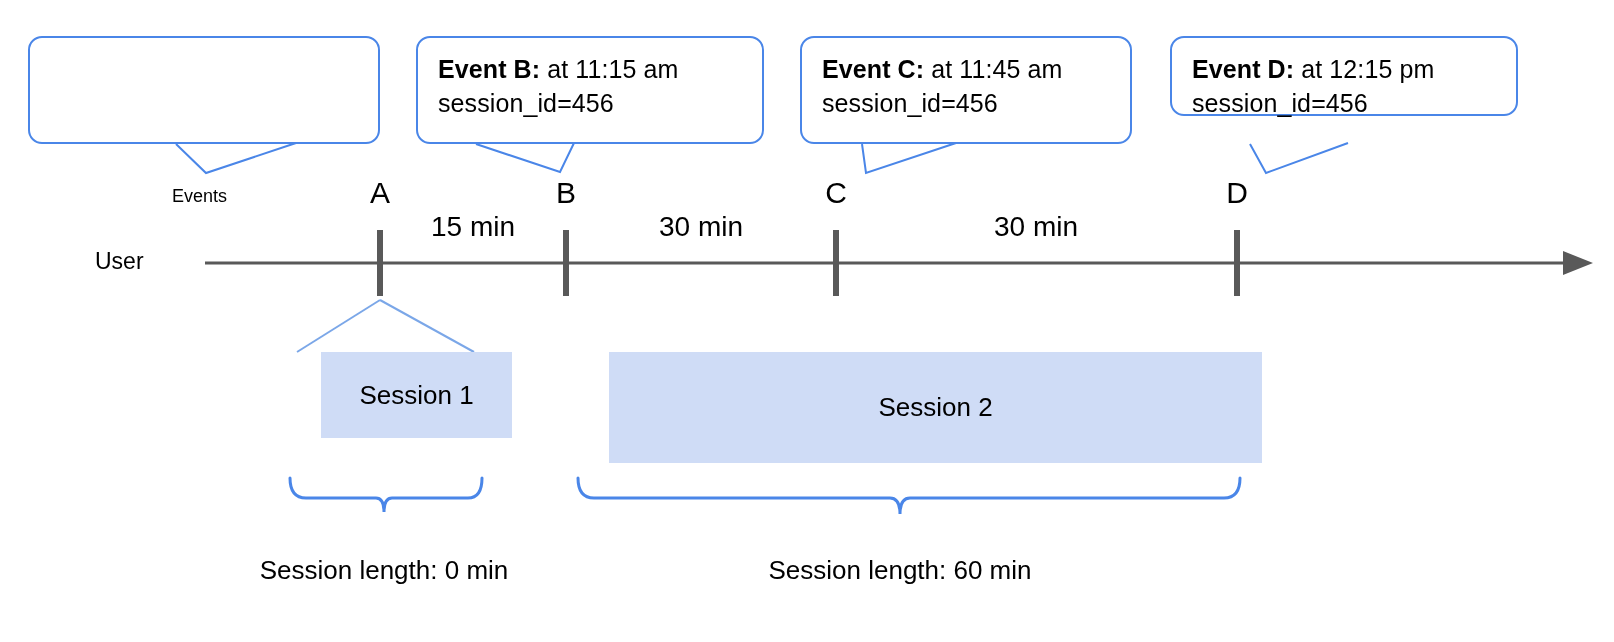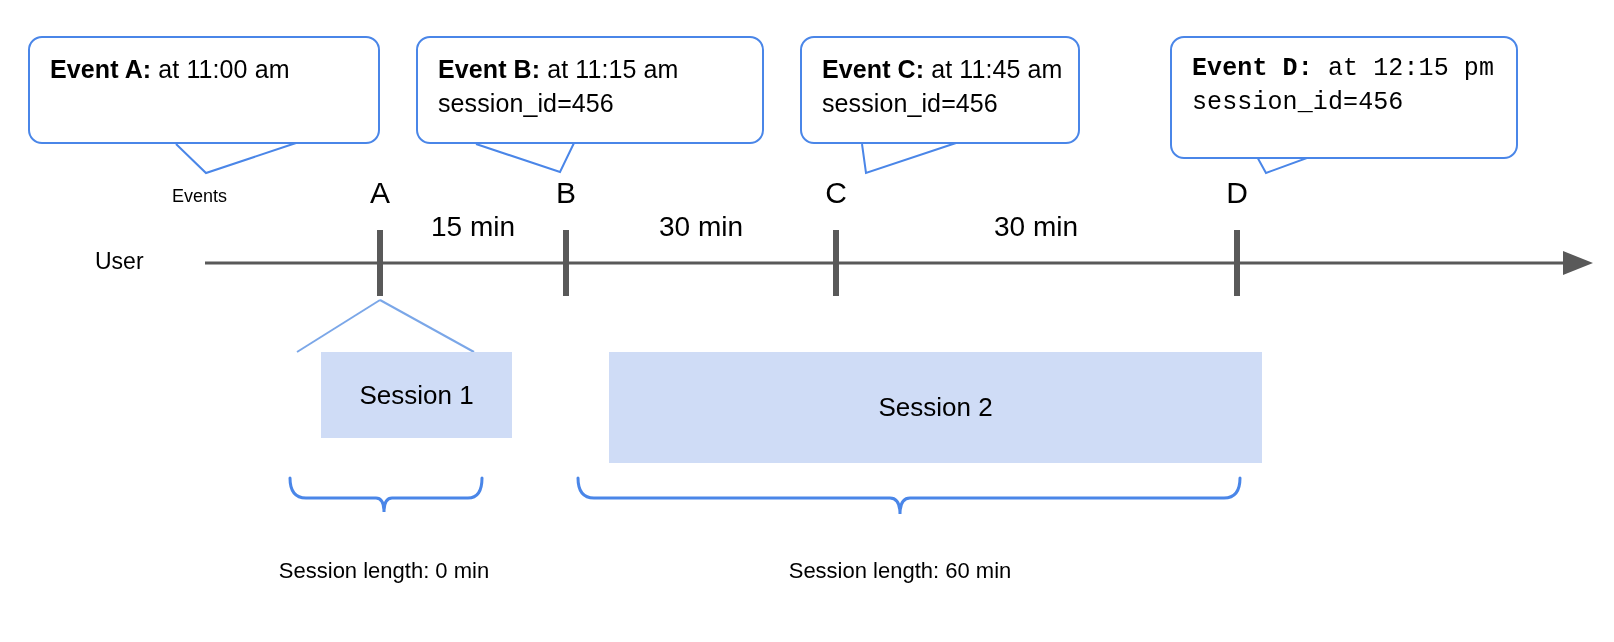--- a/index.html
+++ b/index.html
@@ -11,42 +11,41 @@
            border-radius:14px;background:#fff;padding:14px 18px 12px 20px;z-index:3;}
   .callout .line{font-size:25px;line-height:34px;white-space:nowrap;letter-spacing:.1px;}
   .callout .ttl{font-weight:bold;}
   .axis-name{position:absolute;font-size:18px;line-height:26px;}
   .axis-name.big{font-size:23px;}
   .tick-label{position:absolute;font-size:30px;line-height:30px;text-align:center;}
   .gap-label{position:absolute;font-size:28px;line-height:24px;text-align:center;}
   .bar{position:absolute;background:#cfdcf6;display:flex;align-items:center;
        justify-content:center;z-index:1;margin-left:24px;}
   .bar span{font-size:26px;color:#000;}
-  .len-label{position:absolute;font-size:22px;line-height:27px;text-align:center;white-space:nowrap;}
+  .len-label{position:absolute;font-size:26px;line-height:27px;text-align:center;white-space:nowrap;}
 </style>
 </head>
 <body>
 
 <div id="stage">
 
   <div class="callout" style="left:28px;top:36px;width:352px;height:108px;">
-    <div class="line"><span class="ttl">Event A:</span><span> at 11:00 am</span></div>
   </div>
 
   <div class="callout" style="left:416px;top:36px;width:348px;height:108px;">
     <div class="line"><span class="ttl">Event B:</span><span> at 11:15 am</span></div>
     <div class="line">session_id=456</div>
   </div>
 
-  <div class="callout" style="left:800px;top:36px;width:280px;height:108px;">
+  <div class="callout" style="left:800px;top:36px;width:332px;height:108px;">
     <div class="line"><span class="ttl">Event C:</span><span> at 11:45 am</span></div>
     <div class="line">session_id=456</div>
   </div>
 
-  <div class="callout" style="left:1170px;top:36px;width:348px;height:123px;font-family:Liberation Mono, monospace;">
+  <div class="callout" style="left:1170px;top:36px;width:348px;height:80px;">
     <div class="line"><span class="ttl">Event D:</span><span> at 12:15 pm</span></div>
     <div class="line">session_id=456</div>
   </div>
 
   <svg class="layer" viewBox="0 0 1614 642">
     <defs>
       <marker id="arrowend" markerWidth="10" markerHeight="8" refX="1" refY="4" orient="auto">
         <path d="M0,0 L10,4 L0,8 Z" fill="#595959"></path>
       </marker>
     </defs>

